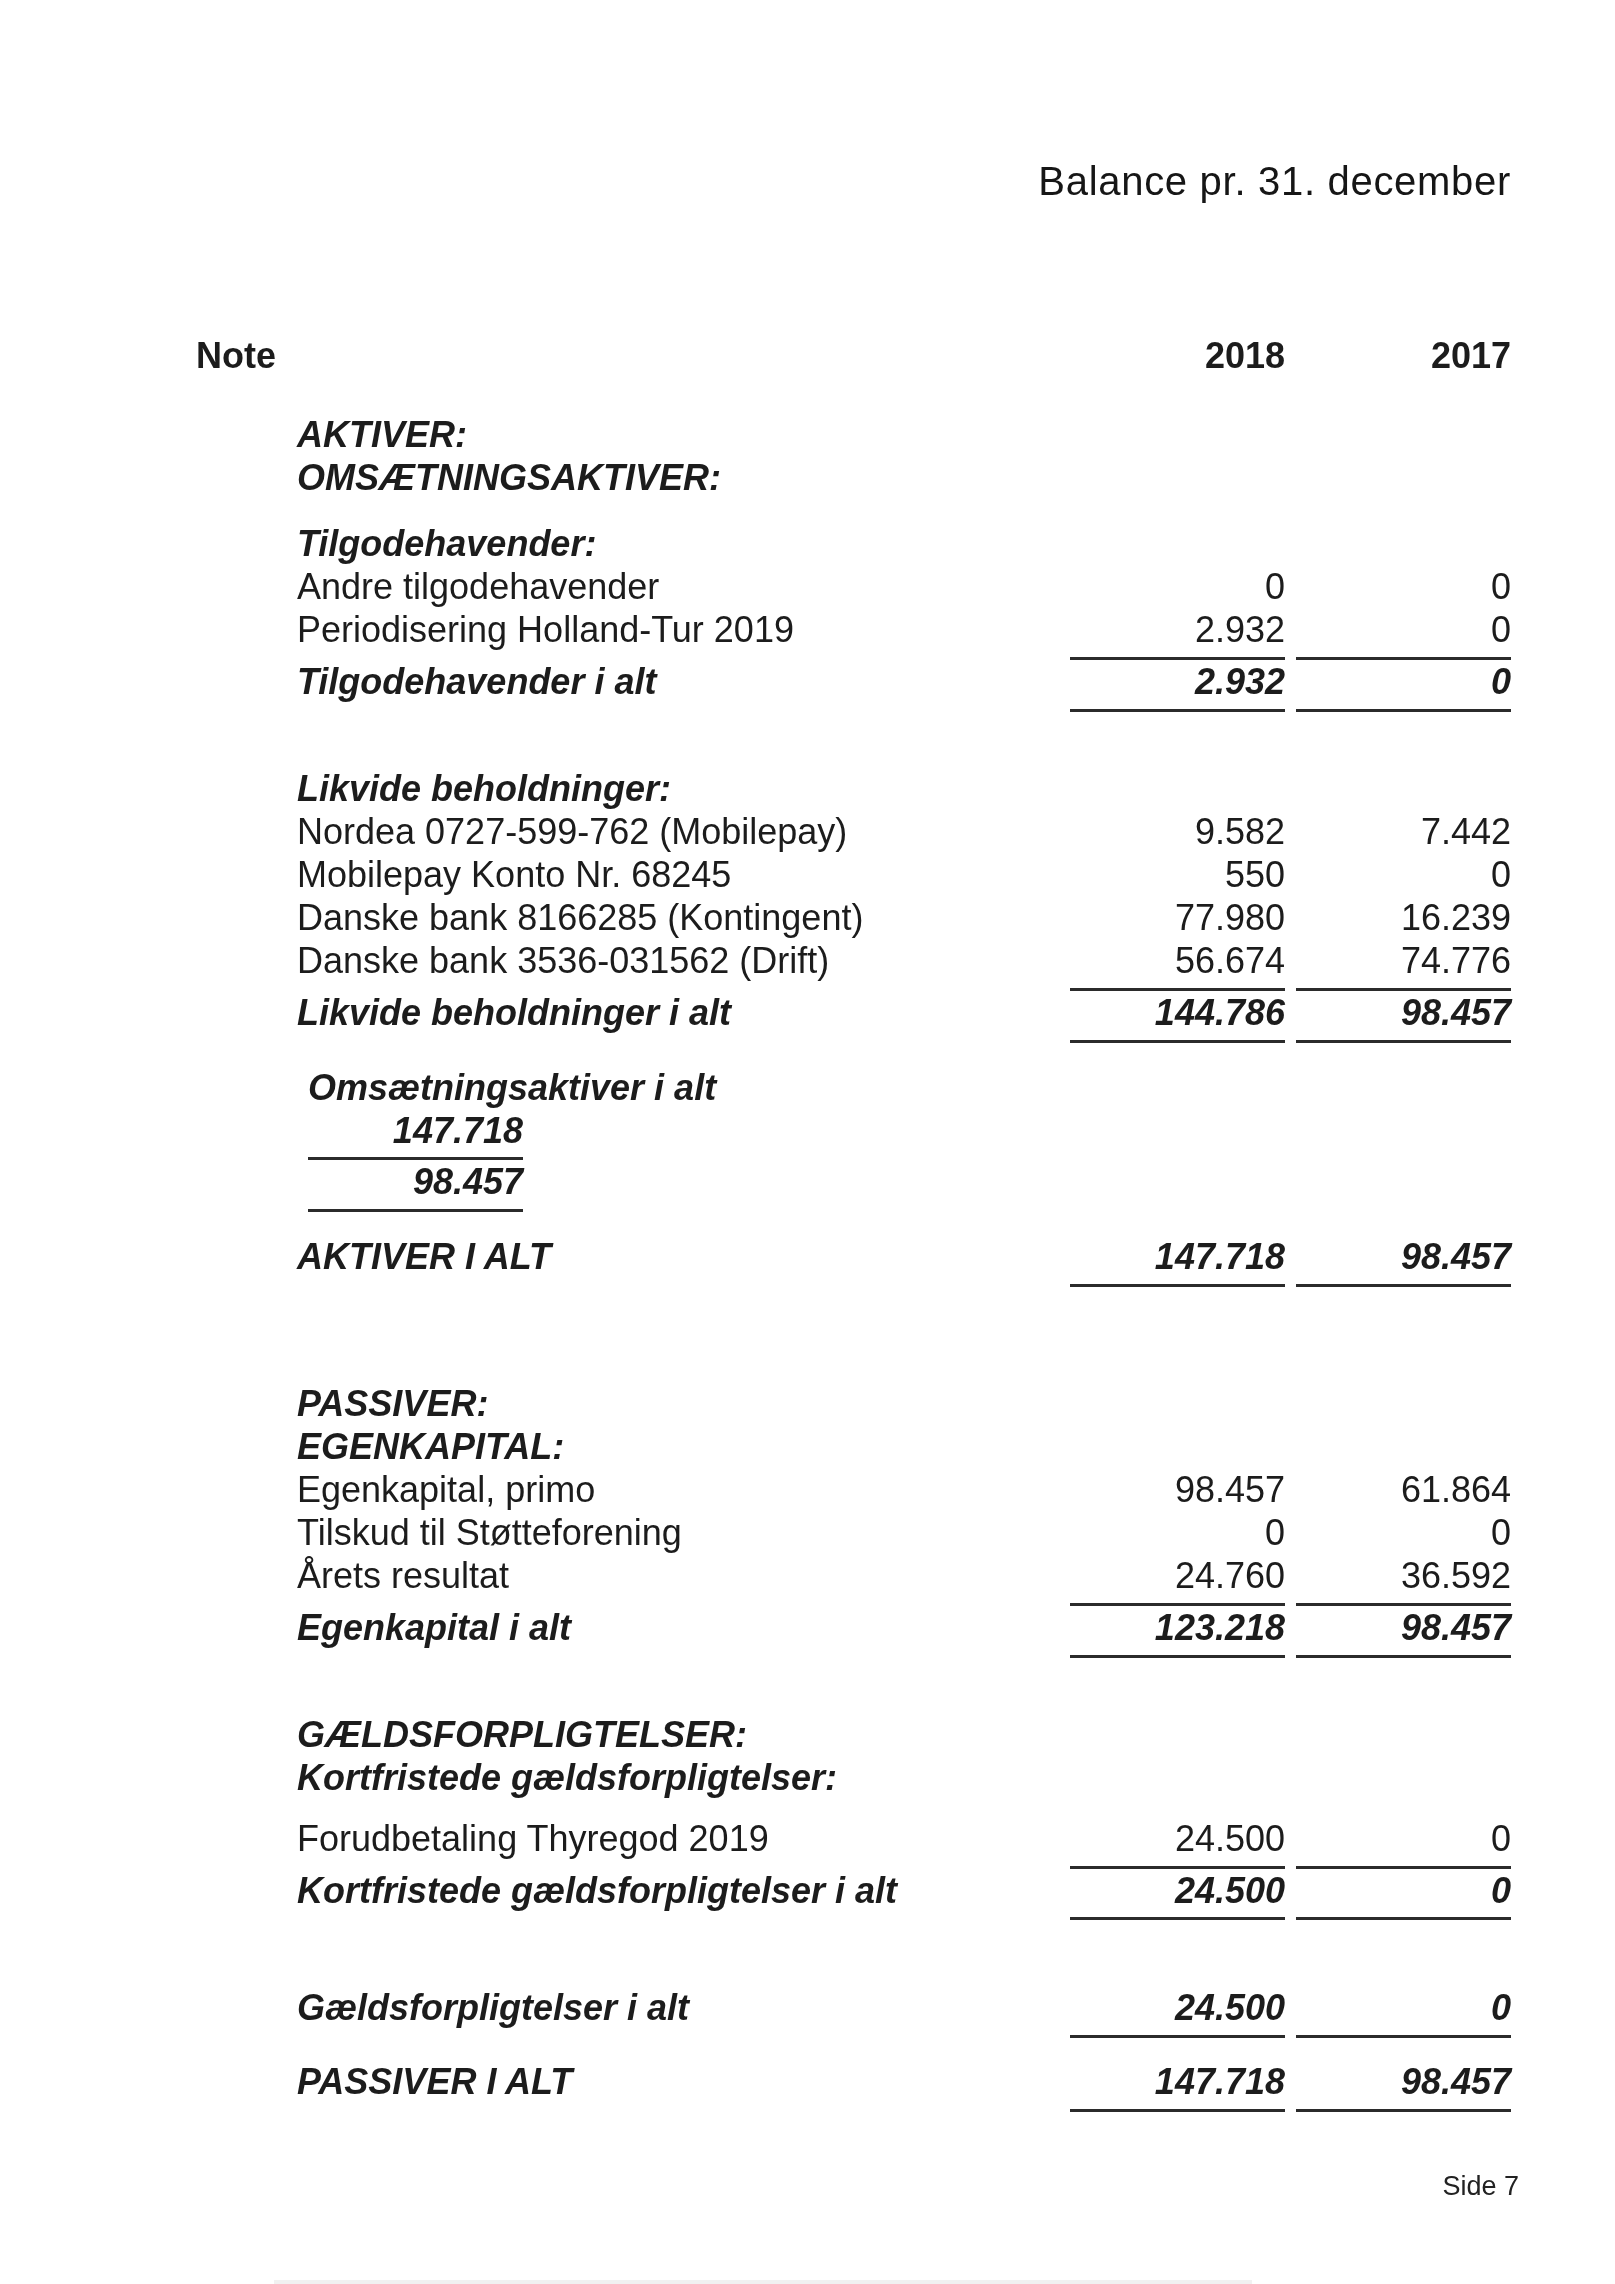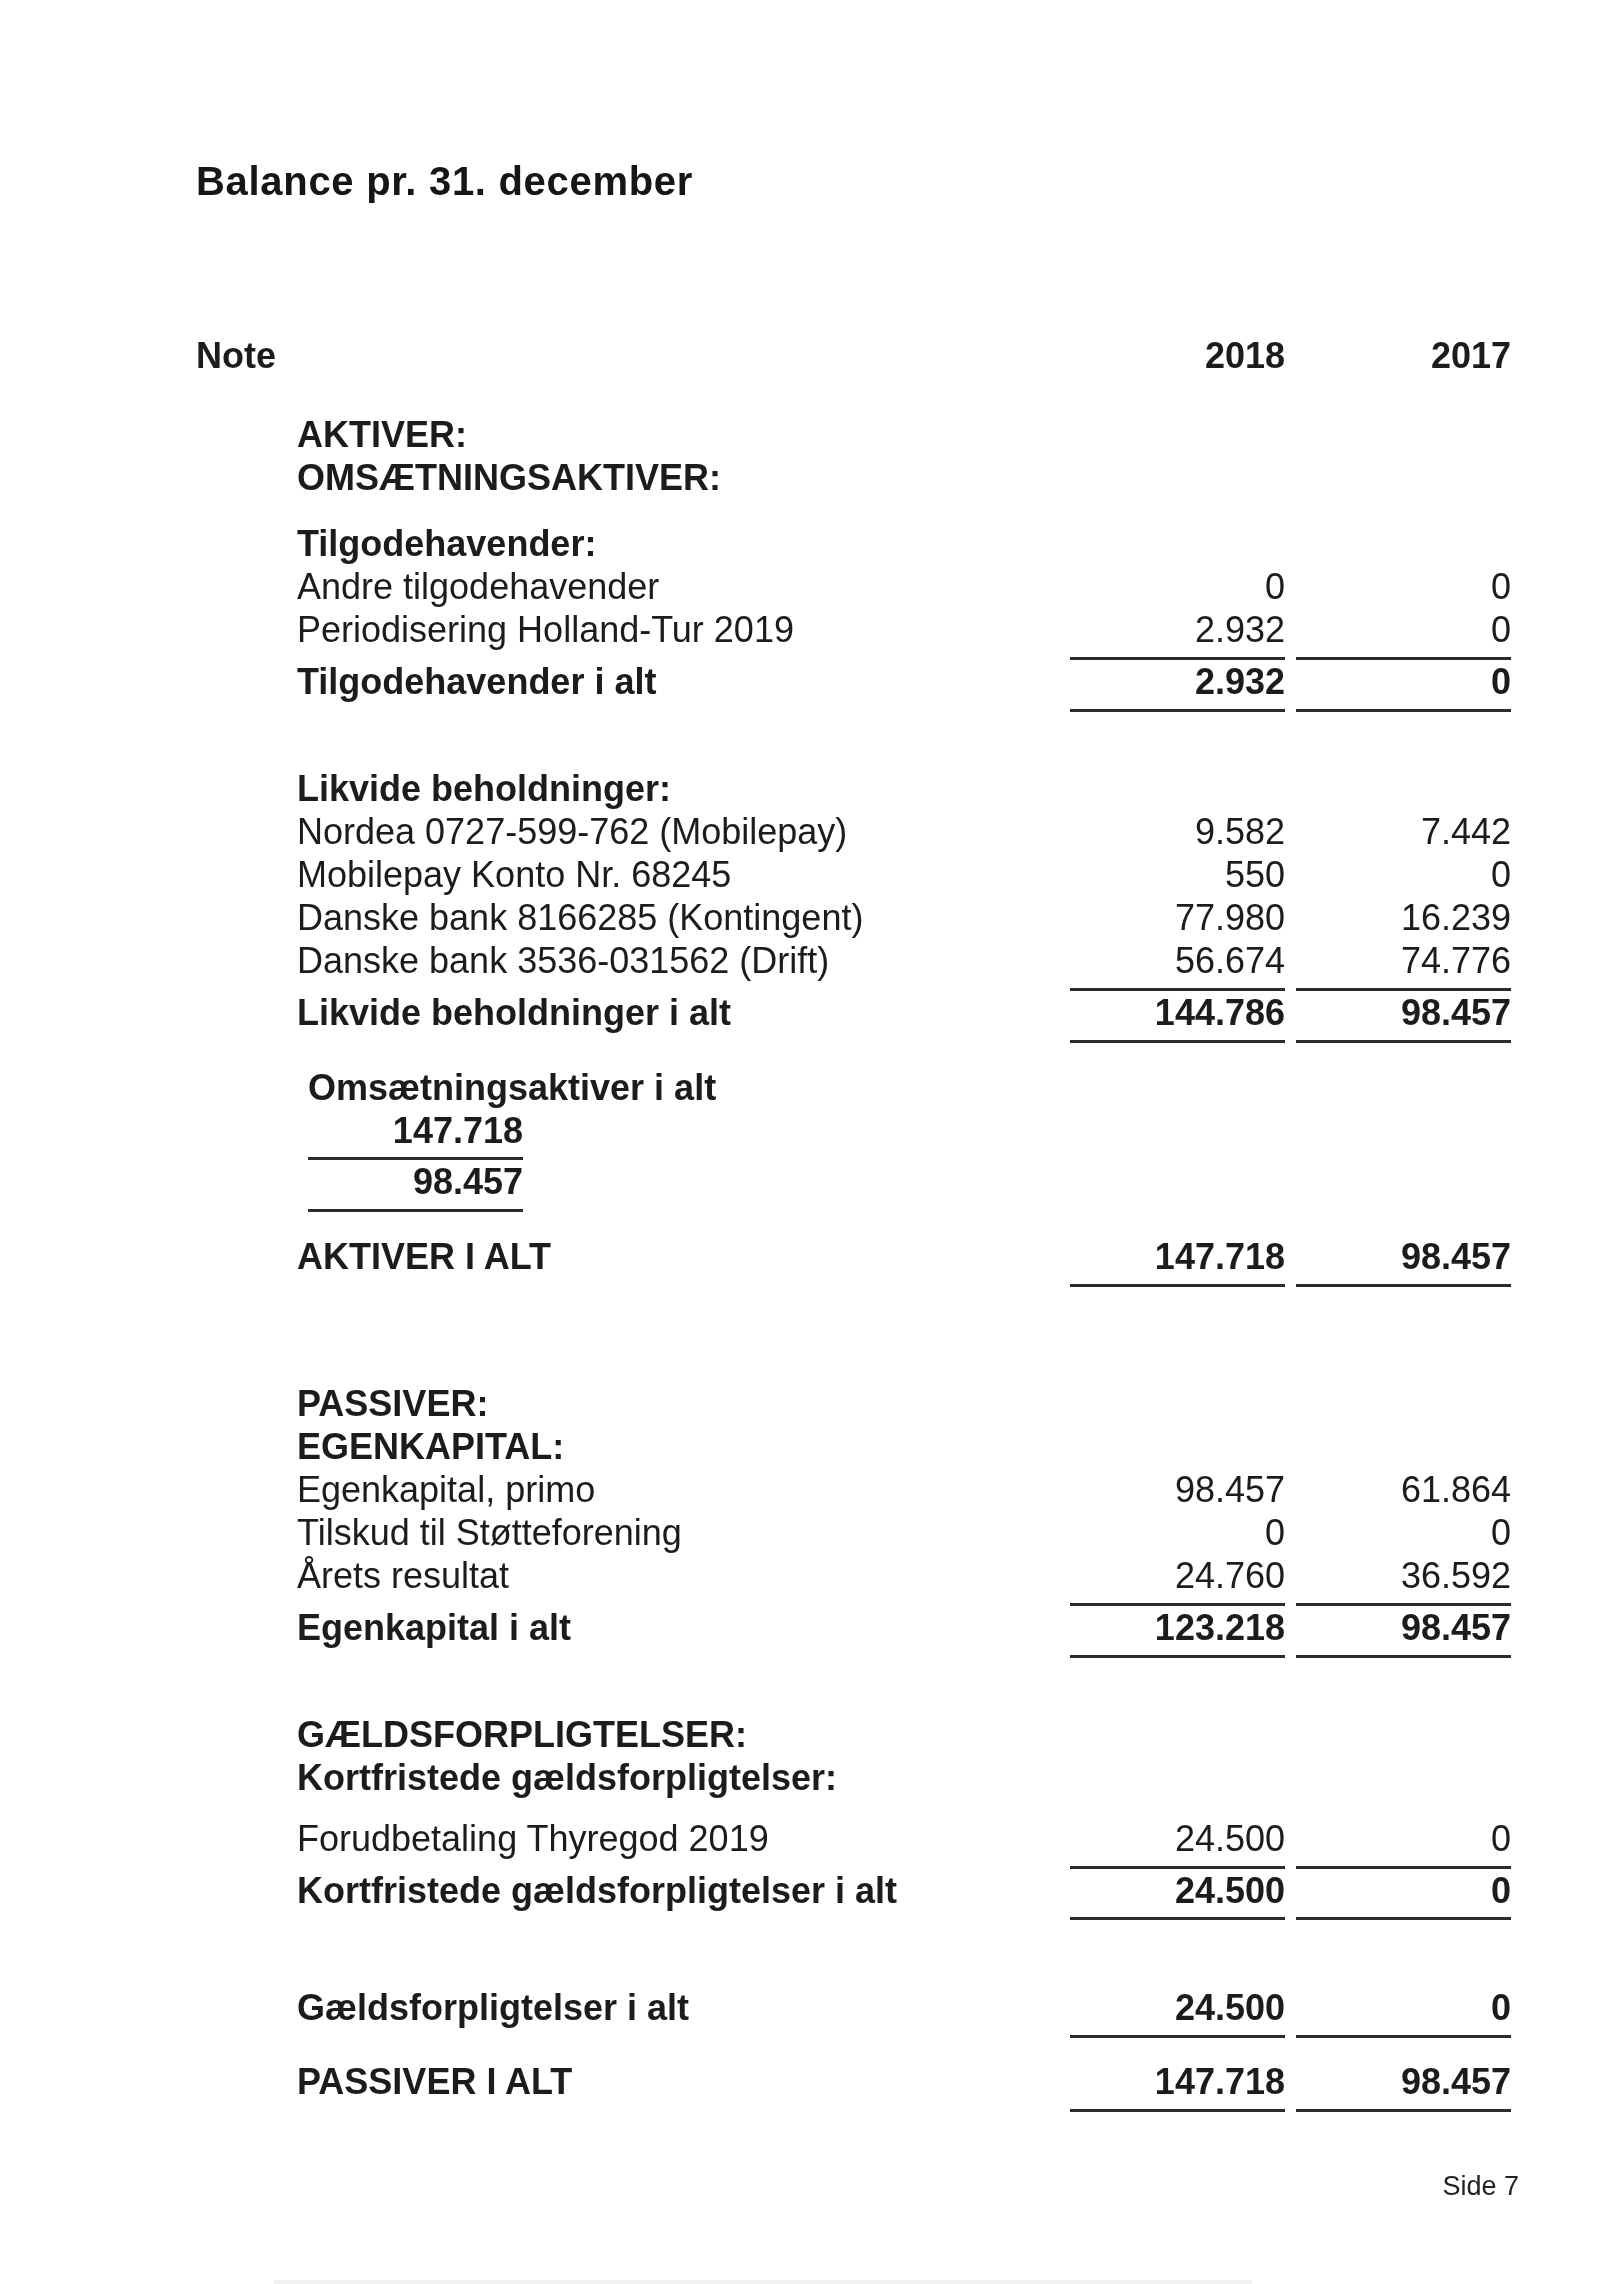--- a/index.html
+++ b/index.html
@@ -6,30 +6,30 @@
   .sheet {
     position:relative;
     width:1616px; height:2284px;
     background:#ffffff;
     font-family:"Liberation Sans", sans-serif;
     color:#1c1c1c;
     overflow:hidden;
   }
   .content { position:absolute; left:196px; top:155px; width:1315px; }
   .title {
-    font-weight:bold; font-size:40px; line-height:52px;
-    text-align:left; letter-spacing:0.7px; color:#161616;
+    font-weight:normal; font-size:40px; line-height:52px;
+    text-align:right; letter-spacing:0.7px; color:#161616;
   }
   .row { display:flex; align-items:baseline; font-size:36px; line-height:43px; }
   .head { font-weight:bold; margin-top:127px; }
   .r { margin-left:101px; }
   .lbl { flex:1; text-align:left; white-space:nowrap; }
   .v { width:215px; text-align:right; white-space:nowrap; }
   .v2 { margin-left:11px; }
-  .bold { font-weight:bold; }
+  .bold { font-weight:bold;font-style:italic; }
   .rule .v { border-bottom:3.3px solid #2b2b2b; padding-bottom:5.9px; }
   .mt-27 { margin-top:17.6px; }
   .mt-33 { margin-top:21.5px; }
   .mt-55 { margin-top:36px; }
   .mt-60 { margin-top:23px; }
   .mt-70 { margin-top:66px; }
   .mt-75 { margin-top:23px;flex-direction:column; }
   .mt-85 { margin-top:55px; }
   .mt-145 { margin-top:95px; }
   .footer {

